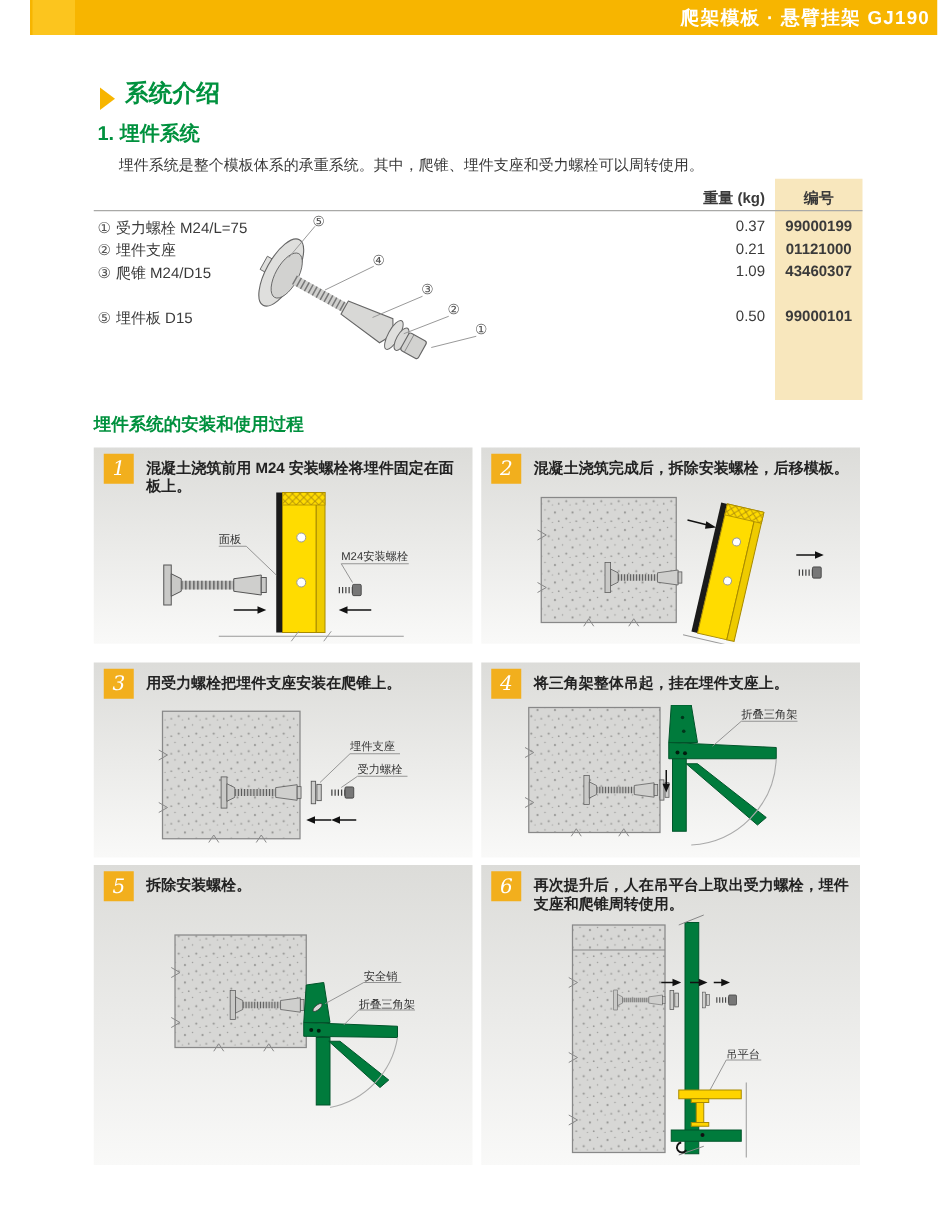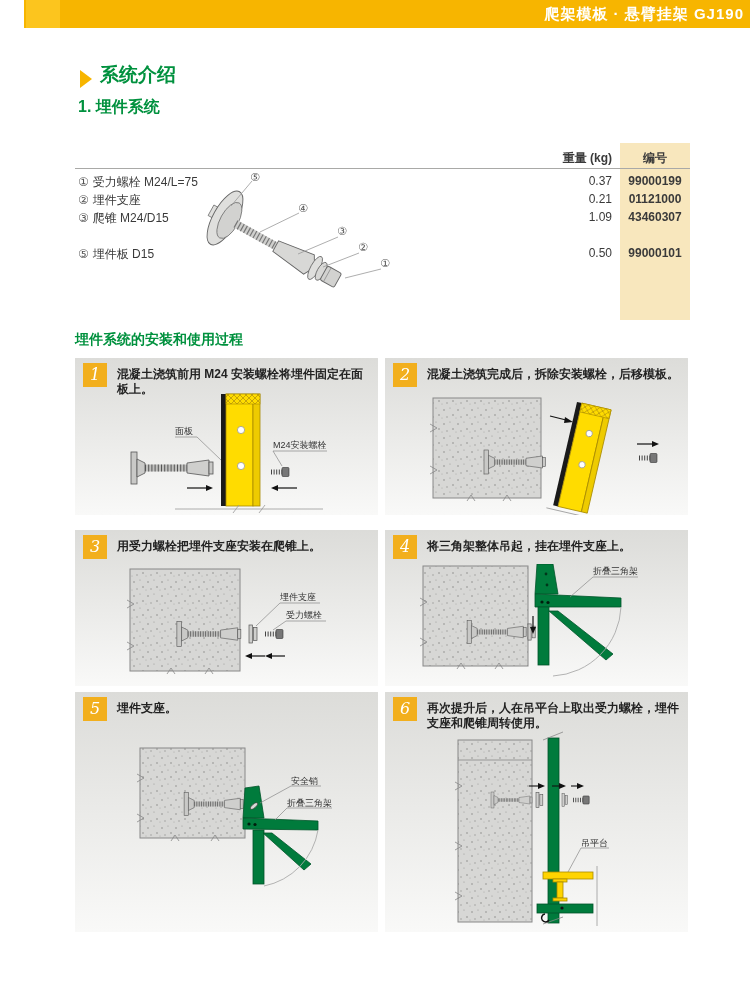--- a/index.html
+++ b/index.html
@@ -83,20 +83,21 @@
   <div class="topbar">
     <div class="topbar-accent"></div>
     <div class="topbar-title">爬架模板 · 悬臂挂架 GJ190</div>
   </div>
 
   <div class="section-head">
     <span class="tri"></span>
     <span class="h1">系统介绍</span>
   </div>
   <div class="h2">1. 埋件系统</div>
+  <div class="intro">埋件系统是整个模板体系的承重系统。其中，爬锥、埋件支座和受力螺栓可以周转使用。</div>
 
   <div class="code-col-bg"></div>
   <div class="th-weight">重量 (kg)</div>
   <div class="th-code">编号</div>
   <div class="table-hr"></div>
 
   <div class="part-row" style="top:174px">
     <span class="p-name"><span class="p-num">①</span><span>受力螺栓 M24/L=75</span></span>
     <span class="p-weight">0.37</span>
     <span class="p-code">99000199</span>
@@ -251,21 +252,21 @@
       <line x1="148" y1="52" x2="148" y2="64" stroke="#111" stroke-width="1.2"></line>
       <polygon points="148,70 145,63 151,63" fill="#111"></polygon>
       <text x="208" y="10">折叠三角架</text>
       <line x1="208" y1="13" x2="253" y2="13" stroke="#888" stroke-width="0.7"></line>
       <line x1="208" y1="13" x2="185" y2="33" stroke="#888" stroke-width="0.7"></line>
     </svg>
   </div>
 
   <div class="panel" style="left:75px; top:692px; height:240px">
     <div class="badge">5</div>
-    <div class="step-text">埋件支座。</div>
+    <div class="step-text">拆除安装螺栓。</div>
     <svg class="diag" width="303" height="206" viewBox="0 0 303 206">
       <rect x="65" y="22" width="105" height="90" fill="url(#spk)" stroke="#888" stroke-width="1"></rect>
       <polyline points="62,56 69,52 62,48" fill="none" stroke="#888" stroke-width="0.8"></polyline>
       <polyline points="62,96 69,92 62,88" fill="none" stroke="#888" stroke-width="0.8"></polyline>
       <polyline points="96,115 100,109 104,115" fill="none" stroke="#888" stroke-width="0.8"></polyline>
       <polyline points="136,115 140,109 144,115" fill="none" stroke="#888" stroke-width="0.8"></polyline>
       <use href="#asmG" transform="translate(112,78) scale(0.72)"></use>
       <g fill="#007B3C" stroke="#00542A" stroke-width="0.8">
         <polygon points="170,62 184,60 189,92 168,92"></polygon>
         <polygon points="168,92 243,95 243,104 168,103"></polygon>

